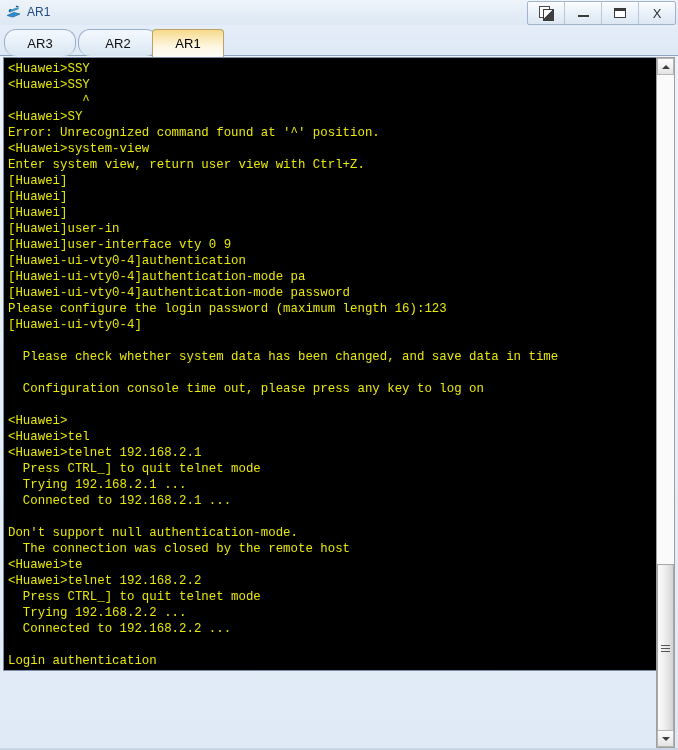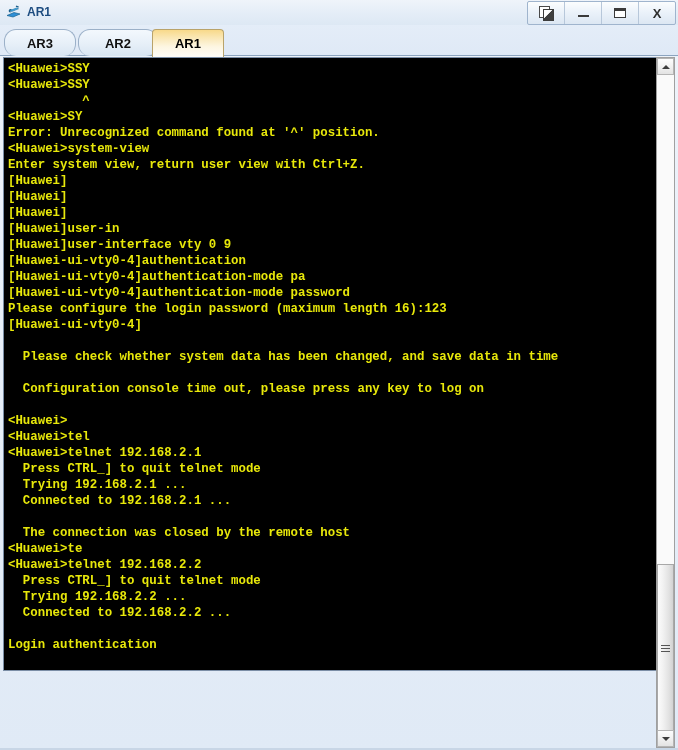--- a/index.html
+++ b/index.html
@@ -15,21 +15,20 @@
     font-family: "Liberation Sans", sans-serif;
     -webkit-font-smoothing: none;
   }
 
   #app {
     position: relative;
     width: 678px;
     height: 750px;
     background: linear-gradient(to bottom, #eef3fa 0%, #e0eaf6 100%);
     box-sizing: border-box;
-    font-weight: bold;
   }
 
   
   .titlebar {
     position: absolute;
     left: 0; top: 0;
     width: 678px;
     height: 25px;
     display: flex;
     align-items: center;
@@ -338,20 +337,21 @@
         <div class="term-line"></div>
         <div class="term-line">  Configuration console time out, please press any key to log on</div>
         <div class="term-line"></div>
         <div class="term-line">&lt;Huawei&gt;</div>
         <div class="term-line">&lt;Huawei&gt;tel</div>
         <div class="term-line">&lt;Huawei&gt;telnet 192.168.2.1</div>
         <div class="term-line">  Press CTRL_] to quit telnet mode</div>
         <div class="term-line">  Trying 192.168.2.1 ...</div>
         <div class="term-line">  Connected to 192.168.2.1 ...</div>
         <div class="term-line"></div>
+        <div class="term-line">Don't support null authentication-mode.</div>
         <div class="term-line">  The connection was closed by the remote host</div>
         <div class="term-line">&lt;Huawei&gt;te</div>
         <div class="term-line">&lt;Huawei&gt;telnet 192.168.2.2</div>
         <div class="term-line">  Press CTRL_] to quit telnet mode</div>
         <div class="term-line">  Trying 192.168.2.2 ...</div>
         <div class="term-line">  Connected to 192.168.2.2 ...</div>
         <div class="term-line"></div>
         <div class="term-line">Login authentication</div>
         <div class="term-line"></div>
         <div class="term-line"></div>

